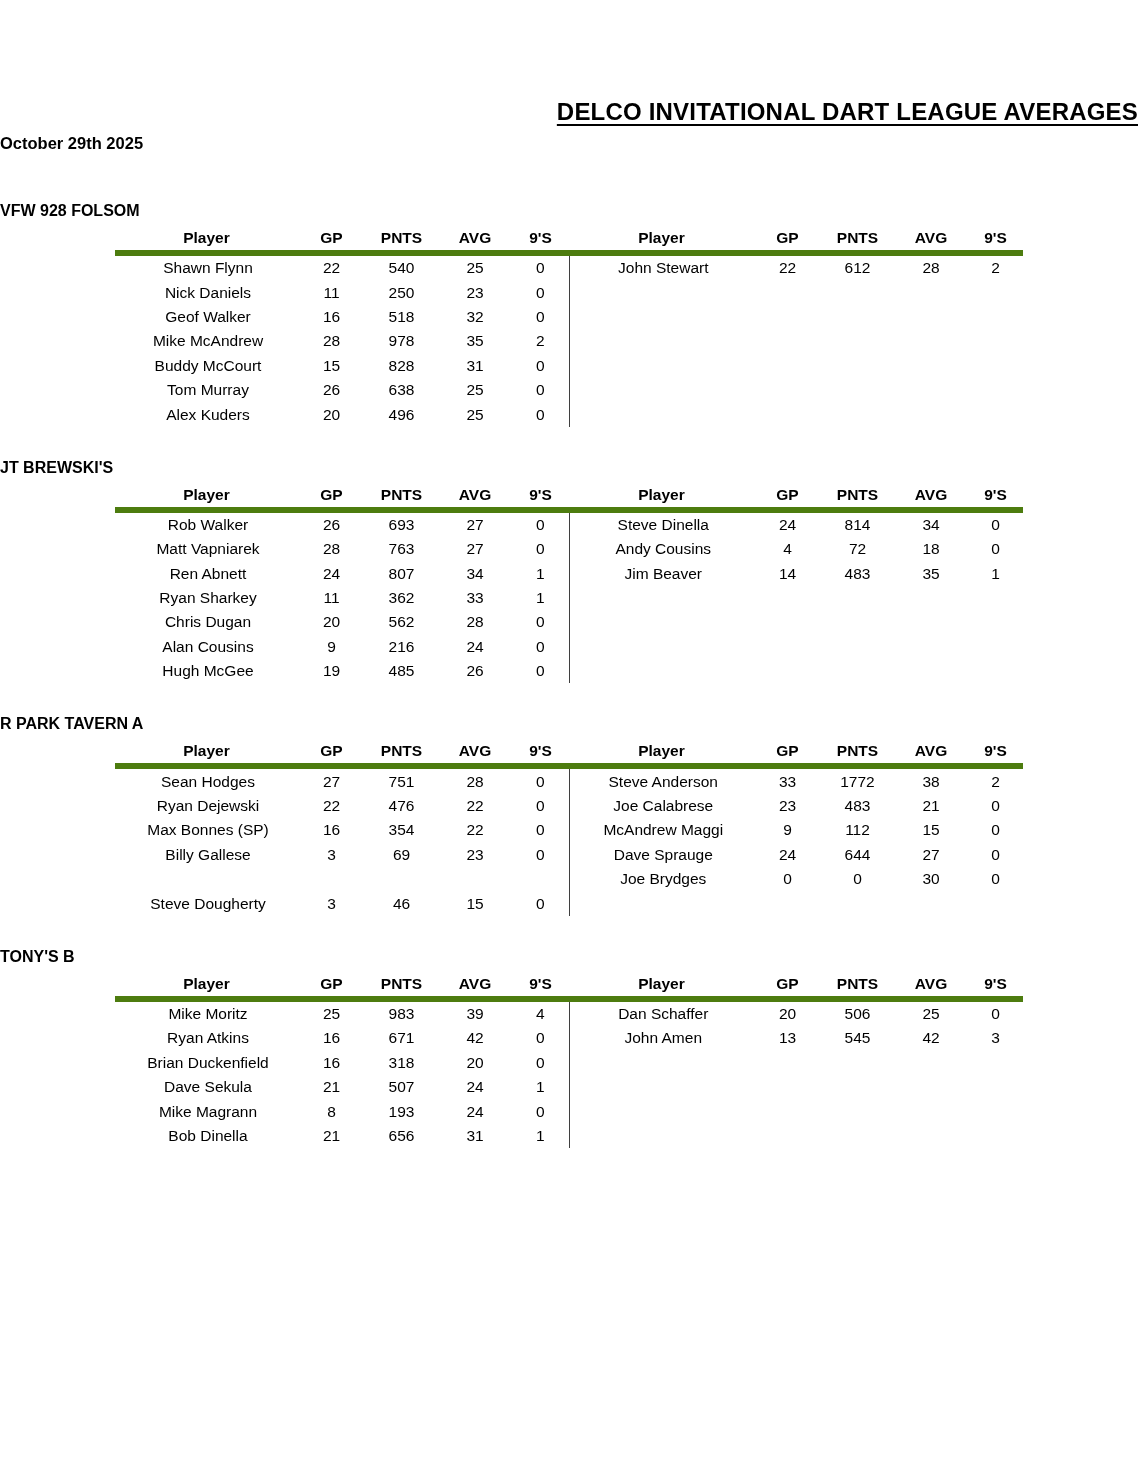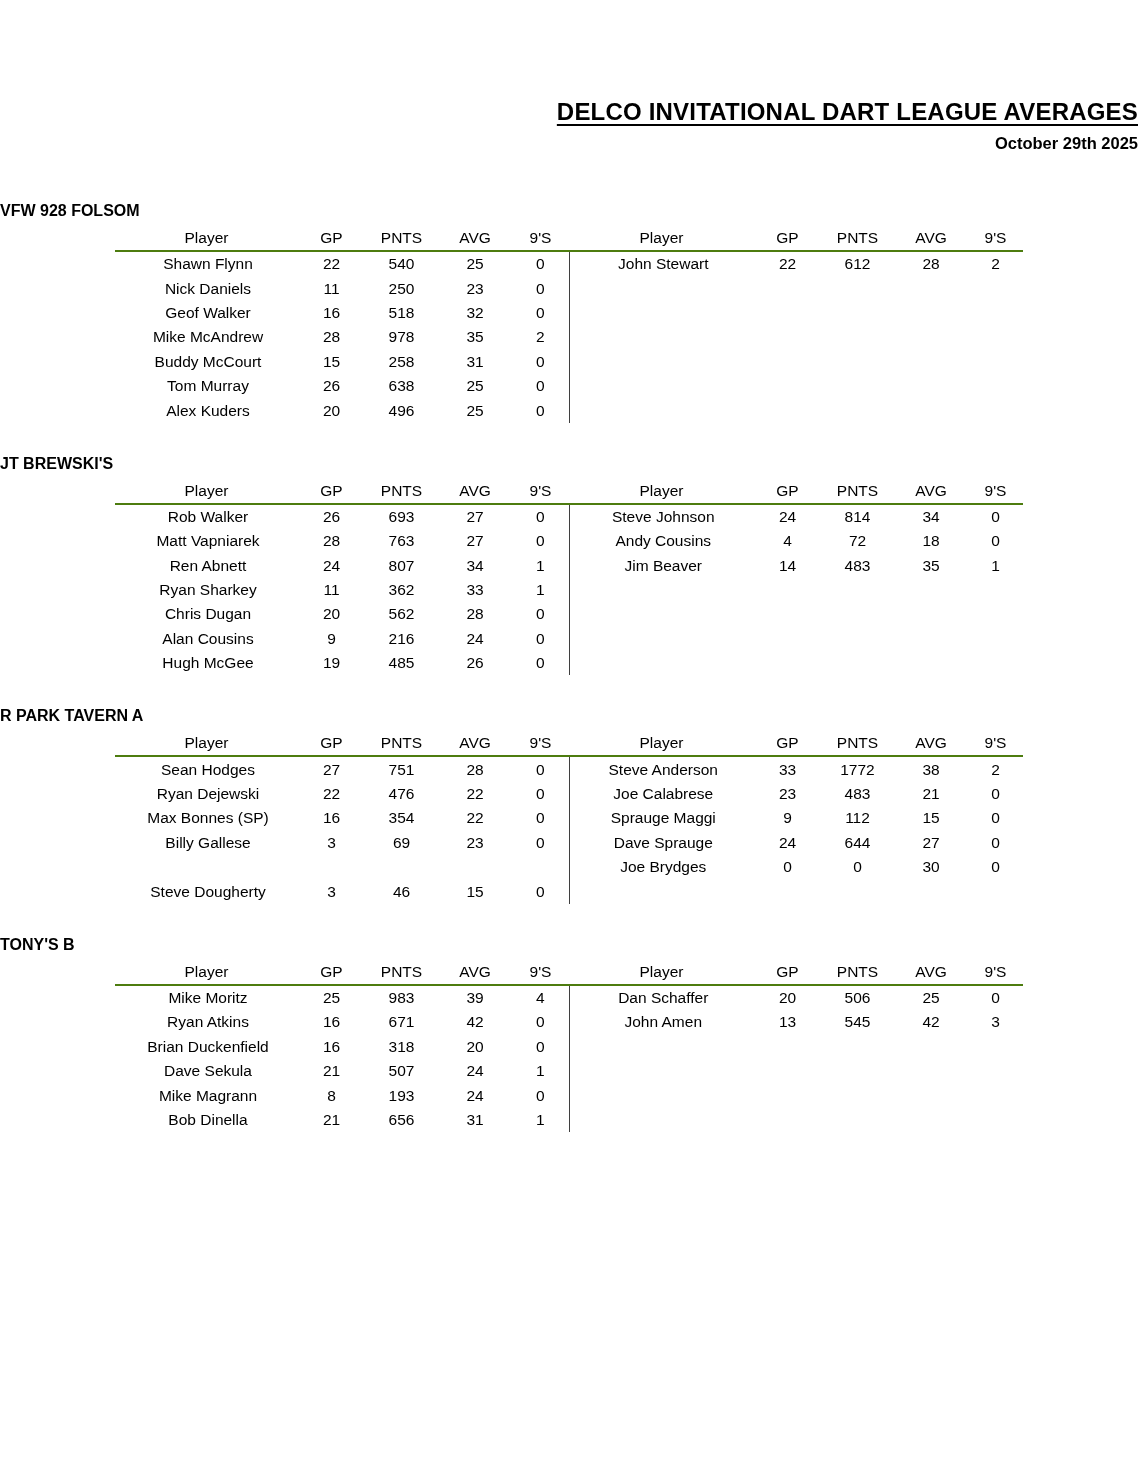--- a/index.html
+++ b/index.html
@@ -26,21 +26,21 @@
     font-size: 24px;
     line-height: 30px;
     font-weight: bold;
     letter-spacing: 0.2px;
     text-decoration: underline;
     text-decoration-thickness: 2px;
     text-underline-offset: 4px;
   }
   .doc-subtitle {
     margin-top: 6px;
-    text-align: right;
+    text-align: left;
     font-size: 16.5px;
     line-height: 21px;
     font-weight: bold;
   }
   .league-section { margin-top: 30px; }
   .league-section:first-of-type { margin-top: 46px; }
   .section-title {
     text-align: left;
     font-size: 16px;
     line-height: 21px;
@@ -48,26 +48,26 @@
     margin-bottom: 2px;
   }
   table.averages {
     width: 908px;
     margin: 0 auto;
     border-collapse: collapse;
     table-layout: fixed;
   }
   table.averages th {
     font-size: 15.5px;
-    font-weight: normal;
+    font-weight: bold;
     text-align: center;
     height: 24px;
     vertical-align: bottom;
     padding: 0 0 3px 0;
-    border-bottom: 2px solid #4d7c0f;
+    border-bottom: 6px solid #4d7c0f;
     margin-top: 27px;
   }
   table.averages td {
     font-size: 15.5px;
     height: 24.4px;
     padding: 0;
     text-align: center;
     vertical-align: middle;
     white-space: nowrap;
     overflow: hidden;
@@ -161,21 +161,21 @@
               <td>2</td>
               <td class="player divider"></td>
               <td></td>
               <td></td>
               <td></td>
               <td></td>
             </tr>
             <tr>
               <td class="player">Buddy McCourt</td>
               <td>15</td>
-              <td>258</td>
+              <td>828</td>
               <td>31</td>
               <td>0</td>
               <td class="player divider"></td>
               <td></td>
               <td></td>
               <td></td>
               <td></td>
             </tr>
             <tr>
               <td class="player">Tom Murray</td>
@@ -233,21 +233,21 @@
               <th>9'S</th>
             </tr>
           </thead>
           <tbody>
             <tr>
               <td class="player">Rob Walker</td>
               <td>26</td>
               <td>693</td>
               <td>27</td>
               <td>0</td>
-              <td class="player divider">Steve Johnson</td>
+              <td class="player divider">Steve Dinella</td>
               <td>24</td>
               <td>814</td>
               <td>34</td>
               <td>0</td>
             </tr>
             <tr>
               <td class="player">Matt Vapniarek</td>
               <td>28</td>
               <td>763</td>
               <td>27</td>
@@ -374,21 +374,21 @@
               <td>483</td>
               <td>21</td>
               <td>0</td>
             </tr>
             <tr>
               <td class="player">Max Bonnes (SP)</td>
               <td>16</td>
               <td>354</td>
               <td>22</td>
               <td>0</td>
-              <td class="player divider">Sprauge Maggi</td>
+              <td class="player divider">McAndrew Maggi</td>
               <td>9</td>
               <td>112</td>
               <td>15</td>
               <td>0</td>
             </tr>
             <tr>
               <td class="player">Billy Gallese</td>
               <td>3</td>
               <td>69</td>
               <td>23</td>

